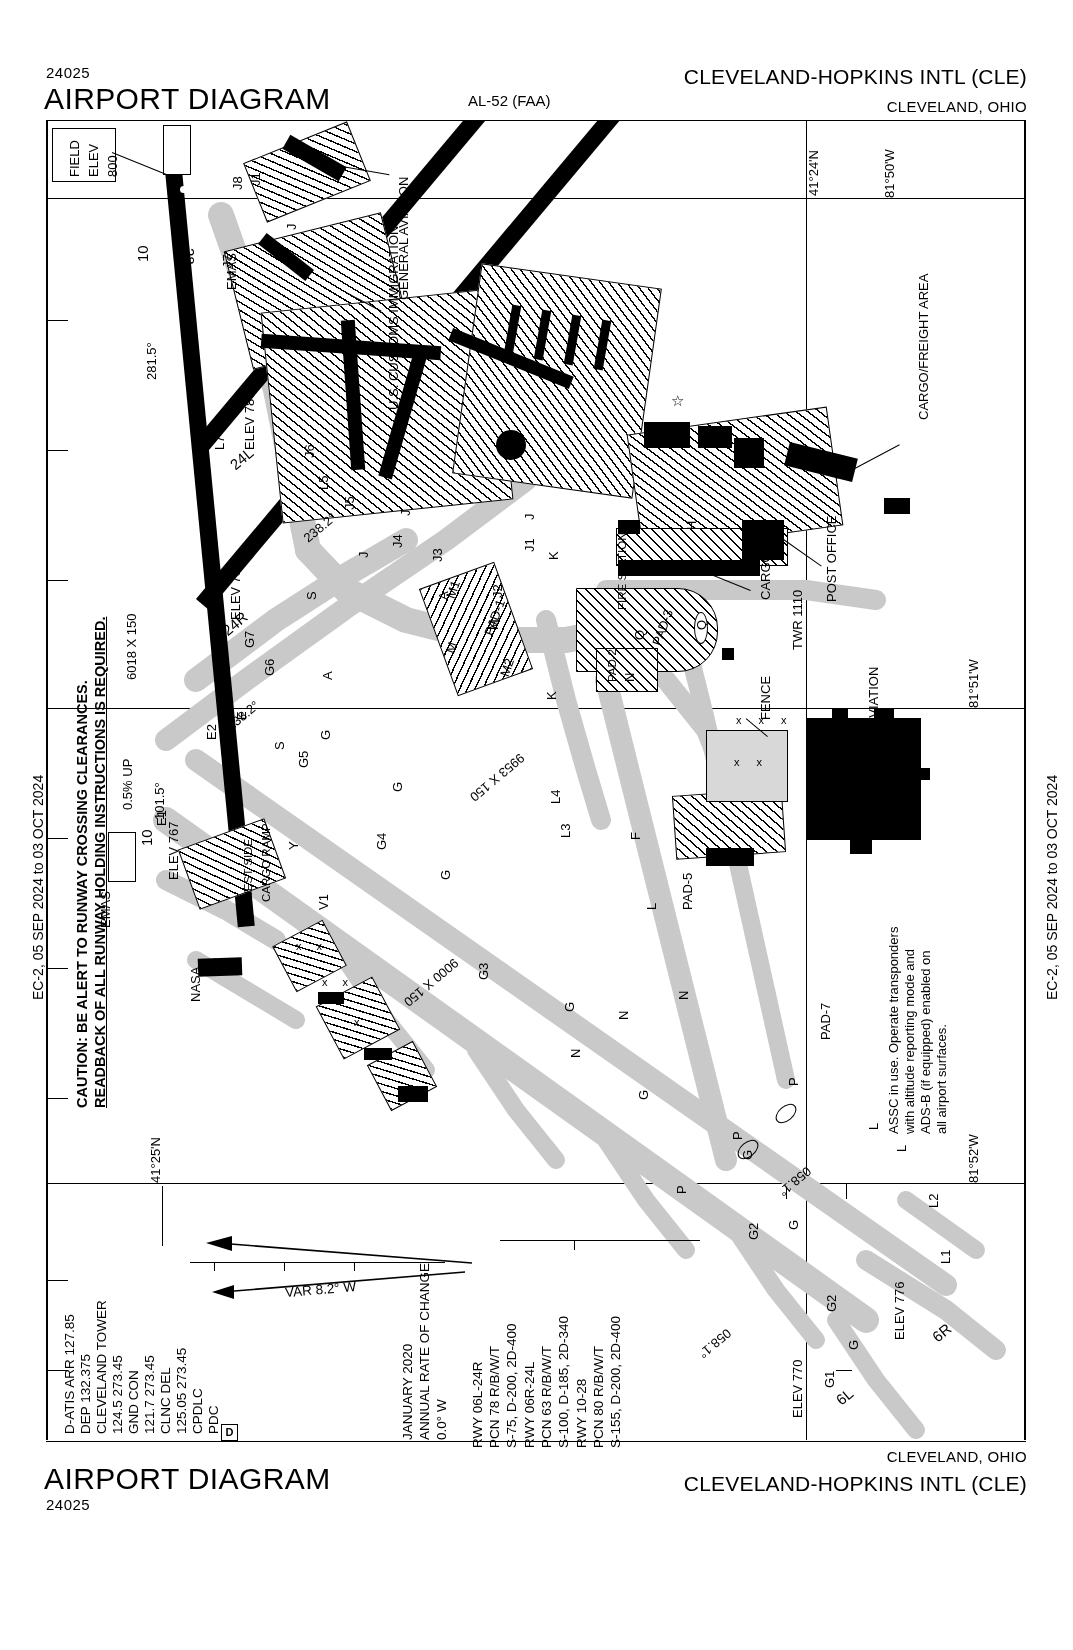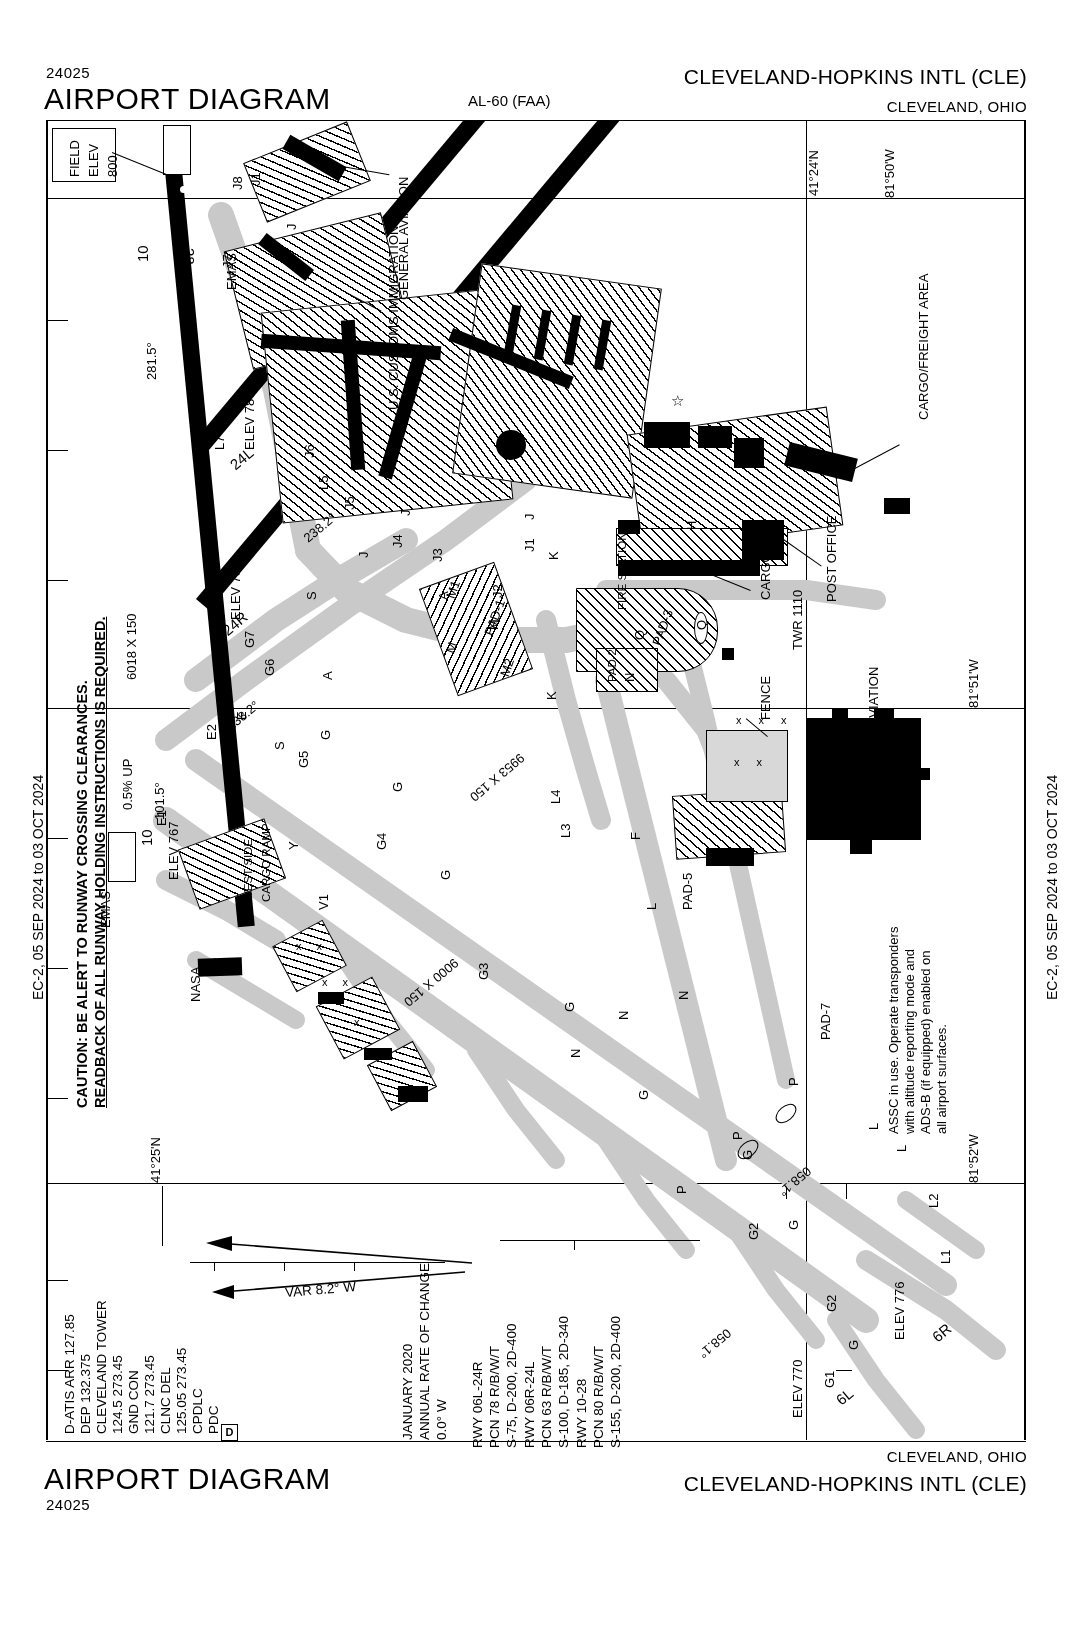--- a/index.html
+++ b/index.html
@@ -58,21 +58,21 @@
   .tick{position:absolute;background:#000;}
   svg{display:block;overflow:visible;}
 </style>
 </head>
 <body>
 
 <div id="page">
 
   <div class="abs hdr-num" style="left:46px;top:64px;">24025</div>
   <div class="abs hdr-title" style="left:44px;top:82px;">AIRPORT DIAGRAM</div>
-  <div class="abs hdr-al" style="left:468px;top:92px;">AL-60 (FAA)</div>
+  <div class="abs hdr-al" style="left:468px;top:92px;">AL-52 (FAA)</div>
   <div class="abs hdr-apt" style="right:46px;top:65px;">CLEVELAND-HOPKINS INTL  (CLE)</div>
   <div class="abs hdr-city" style="right:46px;top:98px;">CLEVELAND, OHIO</div>
 
   <div class="abs" style="left:46px;top:120px;width:980px;height:1320px;border-top:1.6px solid #000;border-bottom:1.6px solid #000;"></div>
   <div class="abs" style="left:46px;top:120px;width:1.6px;height:1320px;background:#000;"></div>
   <div class="abs" style="left:1024px;top:120px;width:1.6px;height:1320px;background:#000;"></div>
 
   <div class="abs rot90" style="left:30px;top:1000px;font-size:14px;">EC-2,  05 SEP 2024  to  03 OCT 2024</div>
   <div class="abs rot90" style="left:1044px;top:1000px;font-size:14px;">EC-2, 05 SEP 2024  to  03 OCT 2024</div>
 

